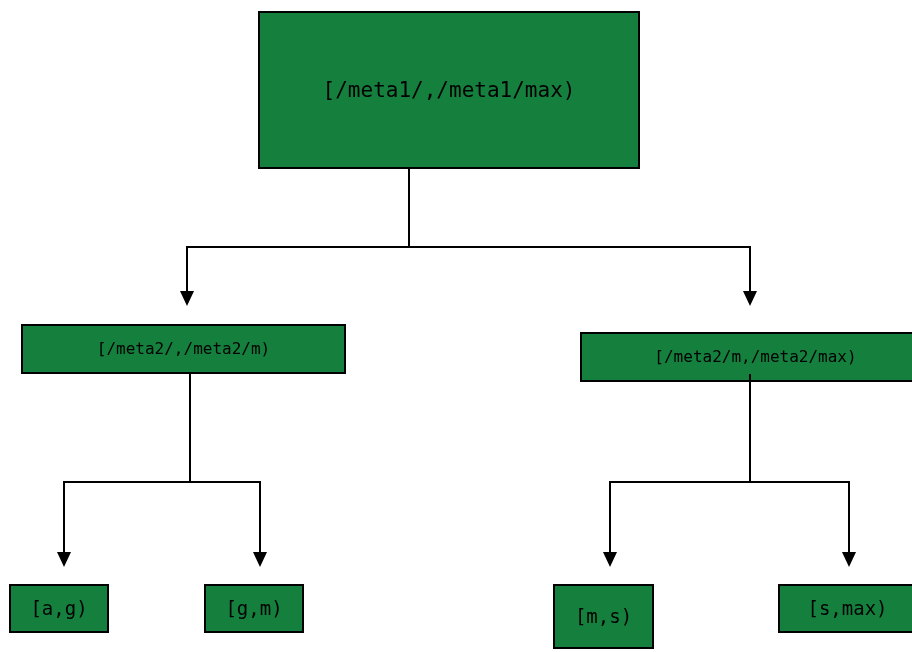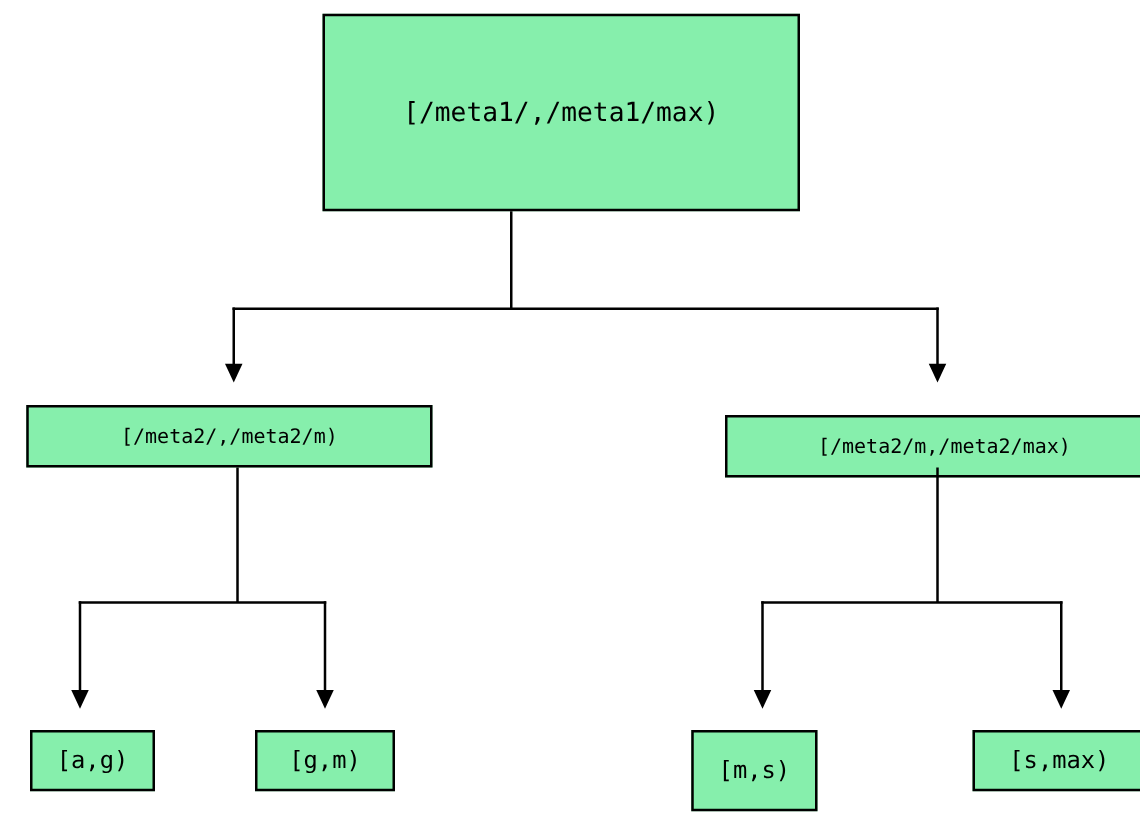--- a/index.html
+++ b/index.html
@@ -13,21 +13,21 @@
     width: 912px;
     height: 652px;
     background: #ffffff;
     overflow: hidden;
     font-family: "DejaVu Sans Mono", "Liberation Mono", monospace;
   }
   .node-box {
     position: absolute;
     box-sizing: border-box;
     border: 2px solid #000000;
-    background: #86efac;
+    background: #15803d;
     display: flex;
     align-items: center;
     justify-content: center;
     color: #000000;
     white-space: pre;
   }
   .node-label {
     display: block;
     line-height: 1;
     letter-spacing: 0px;
@@ -52,29 +52,29 @@
     left: 580px;
     top: 332px;
     width: 351px;
     height: 50px;
   }
   #node-mid-left .node-label,
   #node-mid-right .node-label { font-size: 16px; }
 
   
   #node-leaf-ag {
-    left: 24px;
+    left: 9px;
     top: 584px;
     width: 100px;
     height: 49px;
   }
   #node-leaf-gm {
     left: 204px;
     top: 584px;
-    width: 112px;
+    width: 100px;
     height: 49px;
   }
   #node-leaf-ms {
     left: 553px;
     top: 584px;
     width: 101px;
     height: 65px;
   }
   #node-leaf-smax {
     left: 778px;

